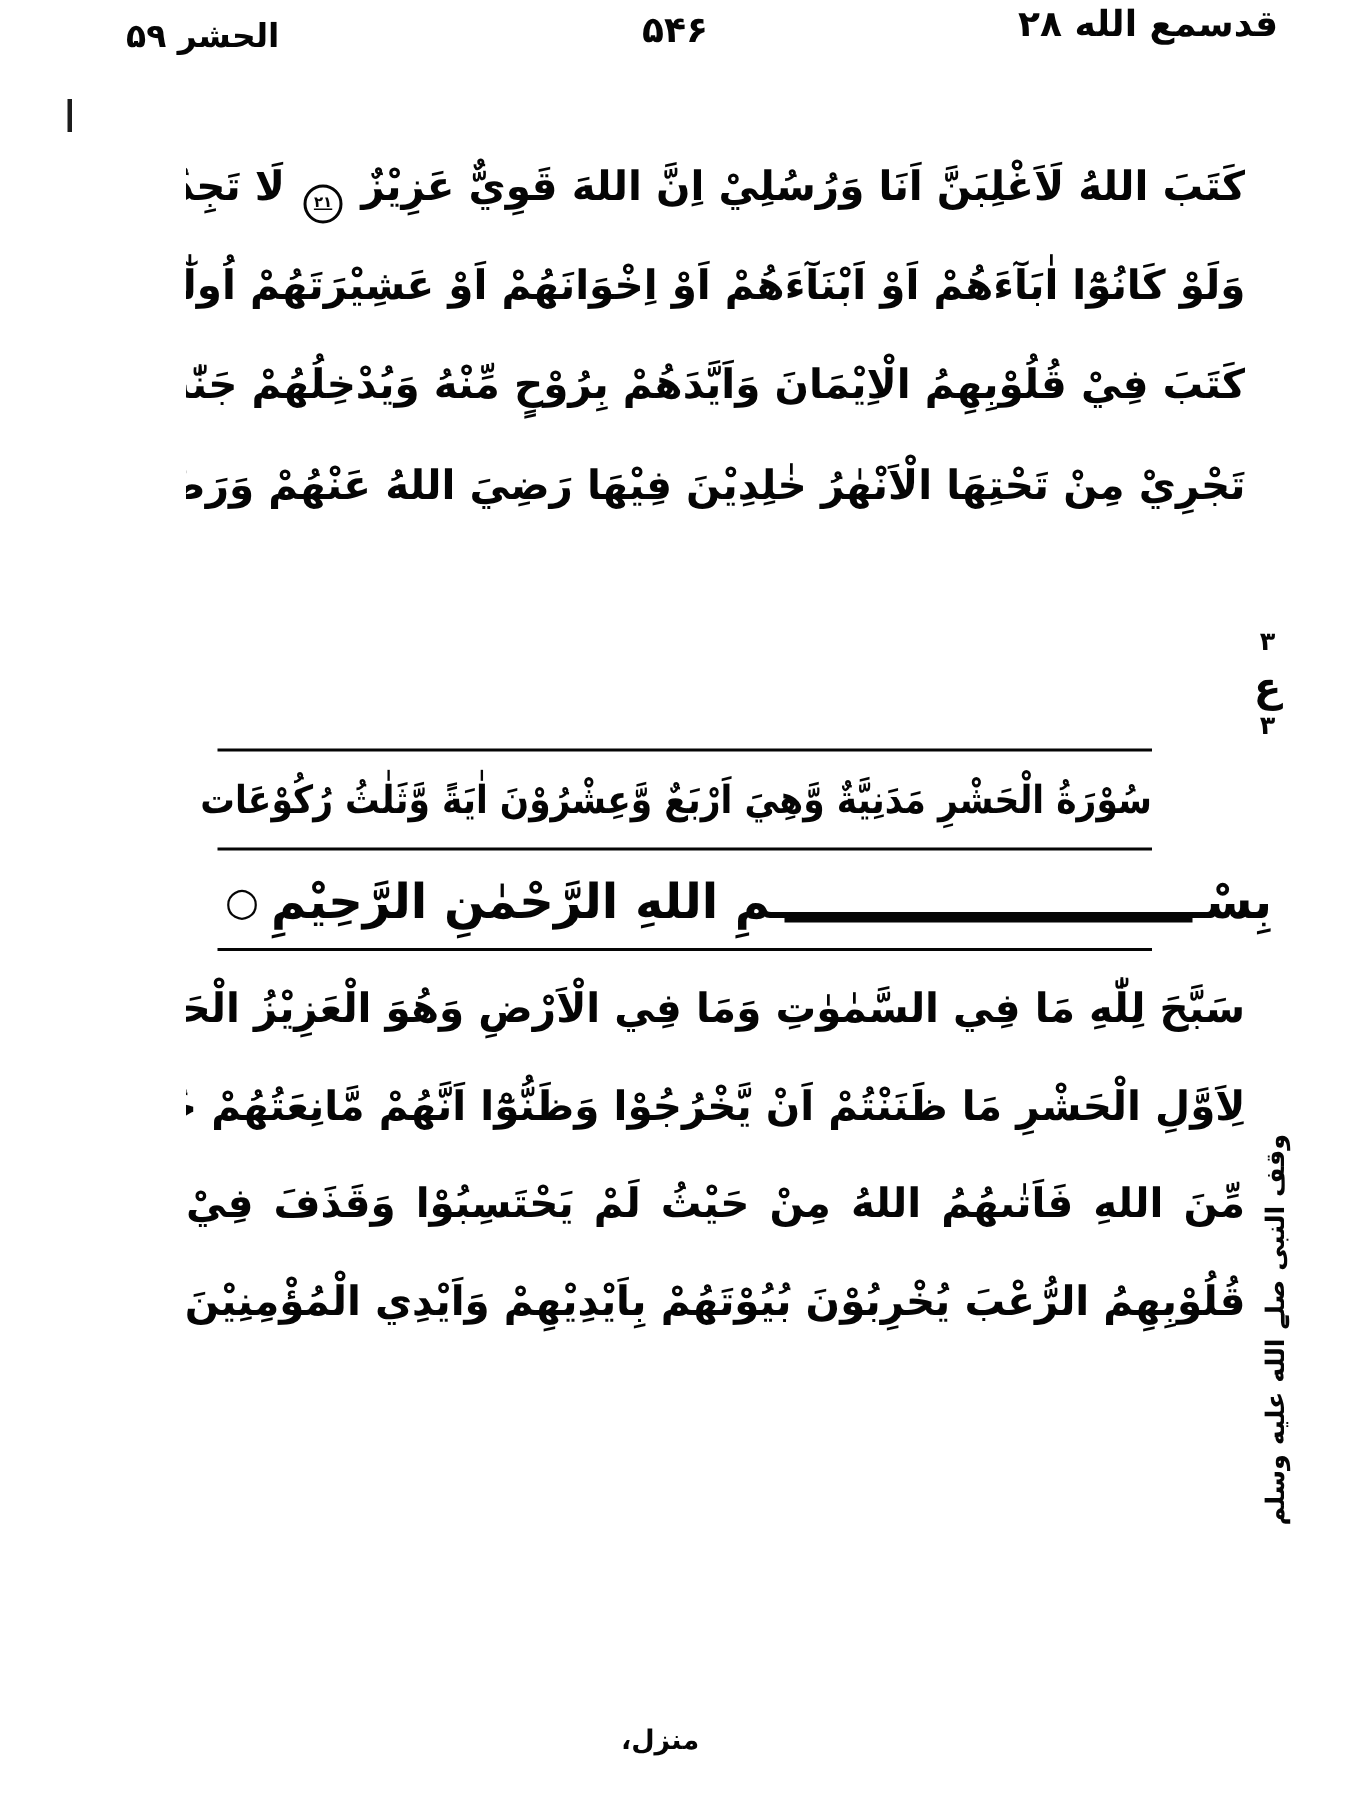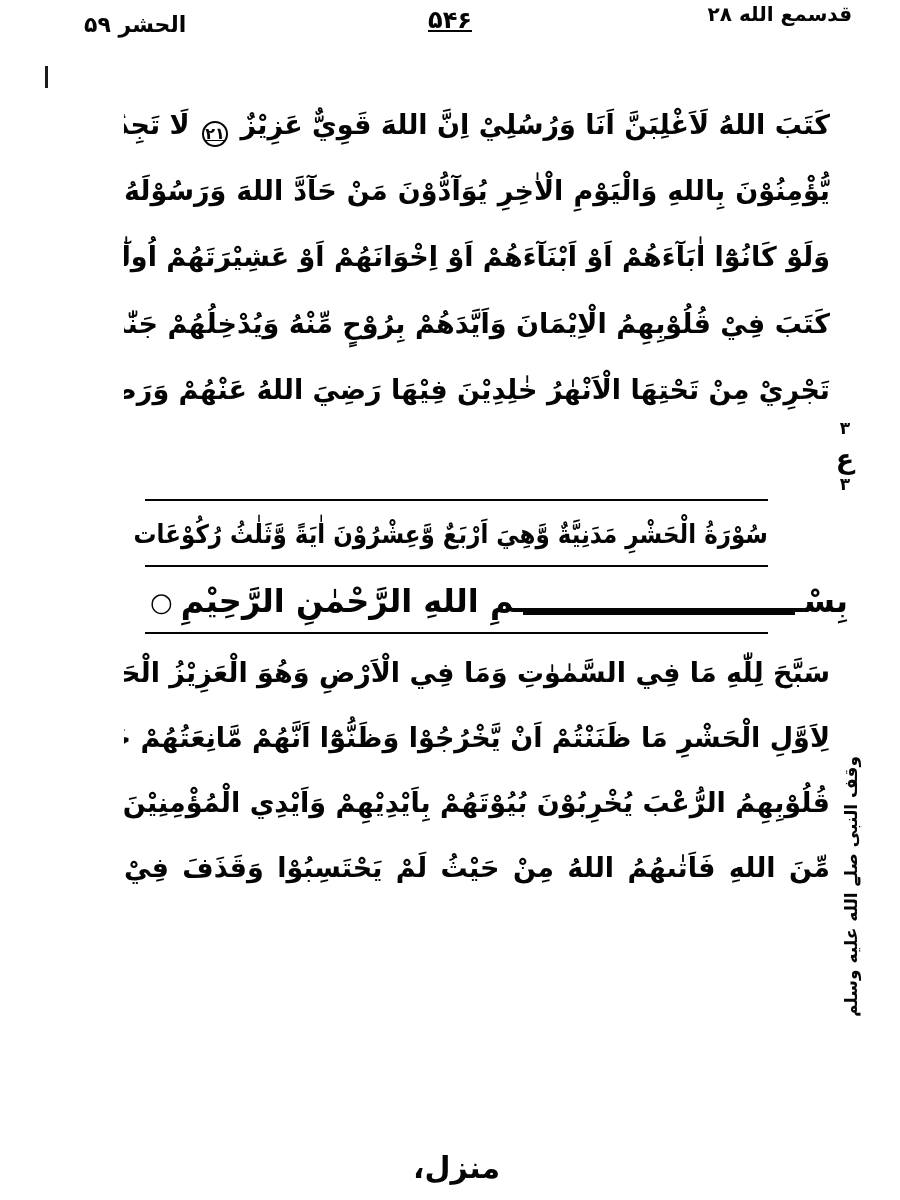--- a/index.html
+++ b/index.html
@@ -3,41 +3,41 @@
 <meta charset="utf-8">
 <style>
   html,body{margin:0;padding:0;background:#e8e8e8;}
   .page{
     position:relative; width:900px; height:1200px; margin:0 auto;
     background:#ffffff; color:#050505; overflow:hidden;
     font-family:"DejaVu Sans", sans-serif; font-weight:700;
   }
   
   .hdr{position:absolute; white-space:nowrap;}
-  .hdr-right{top:2px; right:48px; font-size:20px;}
-  .hdr-center{top:6px; left:50%; transform:translateX(-50%); font-size:24px;text-decoration:underline;}
+  .hdr-right{top:2px; right:48px; font-size:24px;}
+  .hdr-center{top:6px; left:50%; transform:translateX(-50%); font-size:24px;}
   .hdr-left{top:12px; left:84px; font-size:22px;}
   
   .tick{position:absolute; left:45px; top:66px; width:3px; height:22px; background:#1c1c1c;}
   
   .qblock{position:absolute; right:70px; left:124px; direction:rtl;}
   .block-top{top:92px;}
   .block-bottom{top:640px;}
   .qline{
     text-align:justify; text-align-last:justify; -moz-text-align-last:justify;
     font-size:27px; overflow:hidden; white-space:nowrap;
   }
   .block-top .qline{height:66.2px; line-height:66.2px;}
   .block-bottom .qline{height:65px; line-height:65px;}
   .qtext{letter-spacing:0;}
   .vmark{
     display:inline-flex; width:26px; height:26px; box-sizing:border-box;
     border:2.5px solid #050505; border-radius:50%;
     align-items:center; justify-content:center;
-    font-size:16px; line-height:1; vertical-align:-5px; margin:16px 3px;text-decoration:underline;
+    font-size:10px; line-height:1; vertical-align:-5px; margin:16px 3px;text-decoration:underline;
   }
   .rmark{font-size:14px; vertical-align:16px; margin:0 1px;}
   
   .rule{position:absolute; left:145px; width:623px; height:2px; background:#050505;}
   .rule-1{top:499px;}
   .rule-2{top:565px;}
   .rule-3{top:632px;}
   
   .banner{
     position:absolute; top:506px; left:145px; width:623px; height:58px;
@@ -56,36 +56,35 @@
   .ruku-col{position:absolute; top:420px; right:38px; width:34px; text-align:center; line-height:1;}
   .ruku-col .num{font-size:17px; height:22px;}
   .ruku-col .ain{font-size:27px; height:34px; line-height:34px;}
   
   .sidenote{
     position:absolute; left:745px; top:845px; width:212px; height:34px;
     transform:rotate(-90deg); transform-origin:center;
     direction:rtl; text-align:center; font-size:17px; line-height:34px; white-space:nowrap;
   }
   
-  .footer{position:absolute; top:1150px; left:380px; width:120px; font-size:30px;}
+  .footer{position:absolute; top:1150px; left:380px; width:120px; text-align:center; font-size:18px;}
 </style>
 </head>
 <body>
 
 <div class="page">
 
   <div class="hdr hdr-right">قدسمع الله ۲۸</div>
   <div class="hdr hdr-center">۵۴۶</div>
   <div class="hdr hdr-left">الحشر ۵۹</div>
 
   <div class="tick"></div>
 
   <div class="qblock block-top">
       <div class="qline"><span class="qtext">كَتَبَ اللهُ لَاَغْلِبَنَّ اَنَا وَرُسُلِيْ اِنَّ اللهَ قَوِيٌّ عَزِيْزٌ</span> <span class="vmark">۲۱</span> <span class="qtext">لَا تَجِدُ قَوْمًا</span></div>
-      <div class="qline"><span class="qtext">يُّؤْمِنُوْنَ بِاللهِ وَالْيَوْمِ الْاٰخِرِ يُوَآدُّوْنَ مَنْ حَآدَّ اللهَ وَرَسُوْلَهُ</span></div>
       <div class="qline"><span class="qtext">وَلَوْ كَانُوْٓا اٰبَآءَهُمْ اَوْ اَبْنَآءَهُمْ اَوْ اِخْوَانَهُمْ اَوْ عَشِيْرَتَهُمْ اُولٰٓئِكَ</span></div>
       <div class="qline"><span class="qtext">كَتَبَ فِيْ قُلُوْبِهِمُ الْاِيْمَانَ وَاَيَّدَهُمْ بِرُوْحٍ مِّنْهُ وَيُدْخِلُهُمْ جَنّٰتٍ</span></div>
       <div class="qline"><span class="qtext">تَجْرِيْ مِنْ تَحْتِهَا الْاَنْهٰرُ خٰلِدِيْنَ فِيْهَا رَضِيَ اللهُ عَنْهُمْ وَرَضُوْا</span></div>
     </div>
 
   <div class="rule rule-1"></div>
   <div class="banner">سُوْرَةُ الْحَشْرِ مَدَنِيَّةٌ وَّهِيَ اَرْبَعٌ وَّعِشْرُوْنَ اٰيَةً وَّثَلٰثُ رُكُوْعَات</div>
   <div class="rule rule-2"></div>
 
   <div class="bism">
@@ -93,22 +92,22 @@
     <div class="kashida"></div>
     <span>ـمِ اللهِ الرَّحْمٰنِ الرَّحِيْمِ</span>
     <span class="bcircle">○</span>
   </div>
 
   <div class="rule rule-3"></div>
 
   <div class="qblock block-bottom">
       <div class="qline"><span class="qtext">سَبَّحَ لِلّٰهِ مَا فِي السَّمٰوٰتِ وَمَا فِي الْاَرْضِ وَهُوَ الْعَزِيْزُ الْحَكِيْمُ</span> </div>
       <div class="qline"><span class="qtext">لِاَوَّلِ الْحَشْرِ مَا ظَنَنْتُمْ اَنْ يَّخْرُجُوْا وَظَنُّوْٓا اَنَّهُمْ مَّانِعَتُهُمْ حُصُوْنُهُمْ</span></div>
+      <div class="qline"><span class="qtext">مِّنَ اللهِ فَاَتٰىهُمُ اللهُ مِنْ حَيْثُ لَمْ يَحْتَسِبُوْا وَقَذَفَ فِيْ</span></div>
       <div class="qline"><span class="qtext">قُلُوْبِهِمُ الرُّعْبَ يُخْرِبُوْنَ بُيُوْتَهُمْ بِاَيْدِيْهِمْ وَاَيْدِي الْمُؤْمِنِيْنَ</span></div>
-      <div class="qline"><span class="qtext">مِّنَ اللهِ فَاَتٰىهُمُ اللهُ مِنْ حَيْثُ لَمْ يَحْتَسِبُوْا وَقَذَفَ فِيْ</span></div>
     </div>
 
   <div class="ruku-col">
     <div class="num">۳</div>
     <div class="ain">ع</div>
     <div class="num">۳</div>
   </div>
 
   <div class="sidenote">وقف النبی صلے الله علیه وسلم</div>
 

